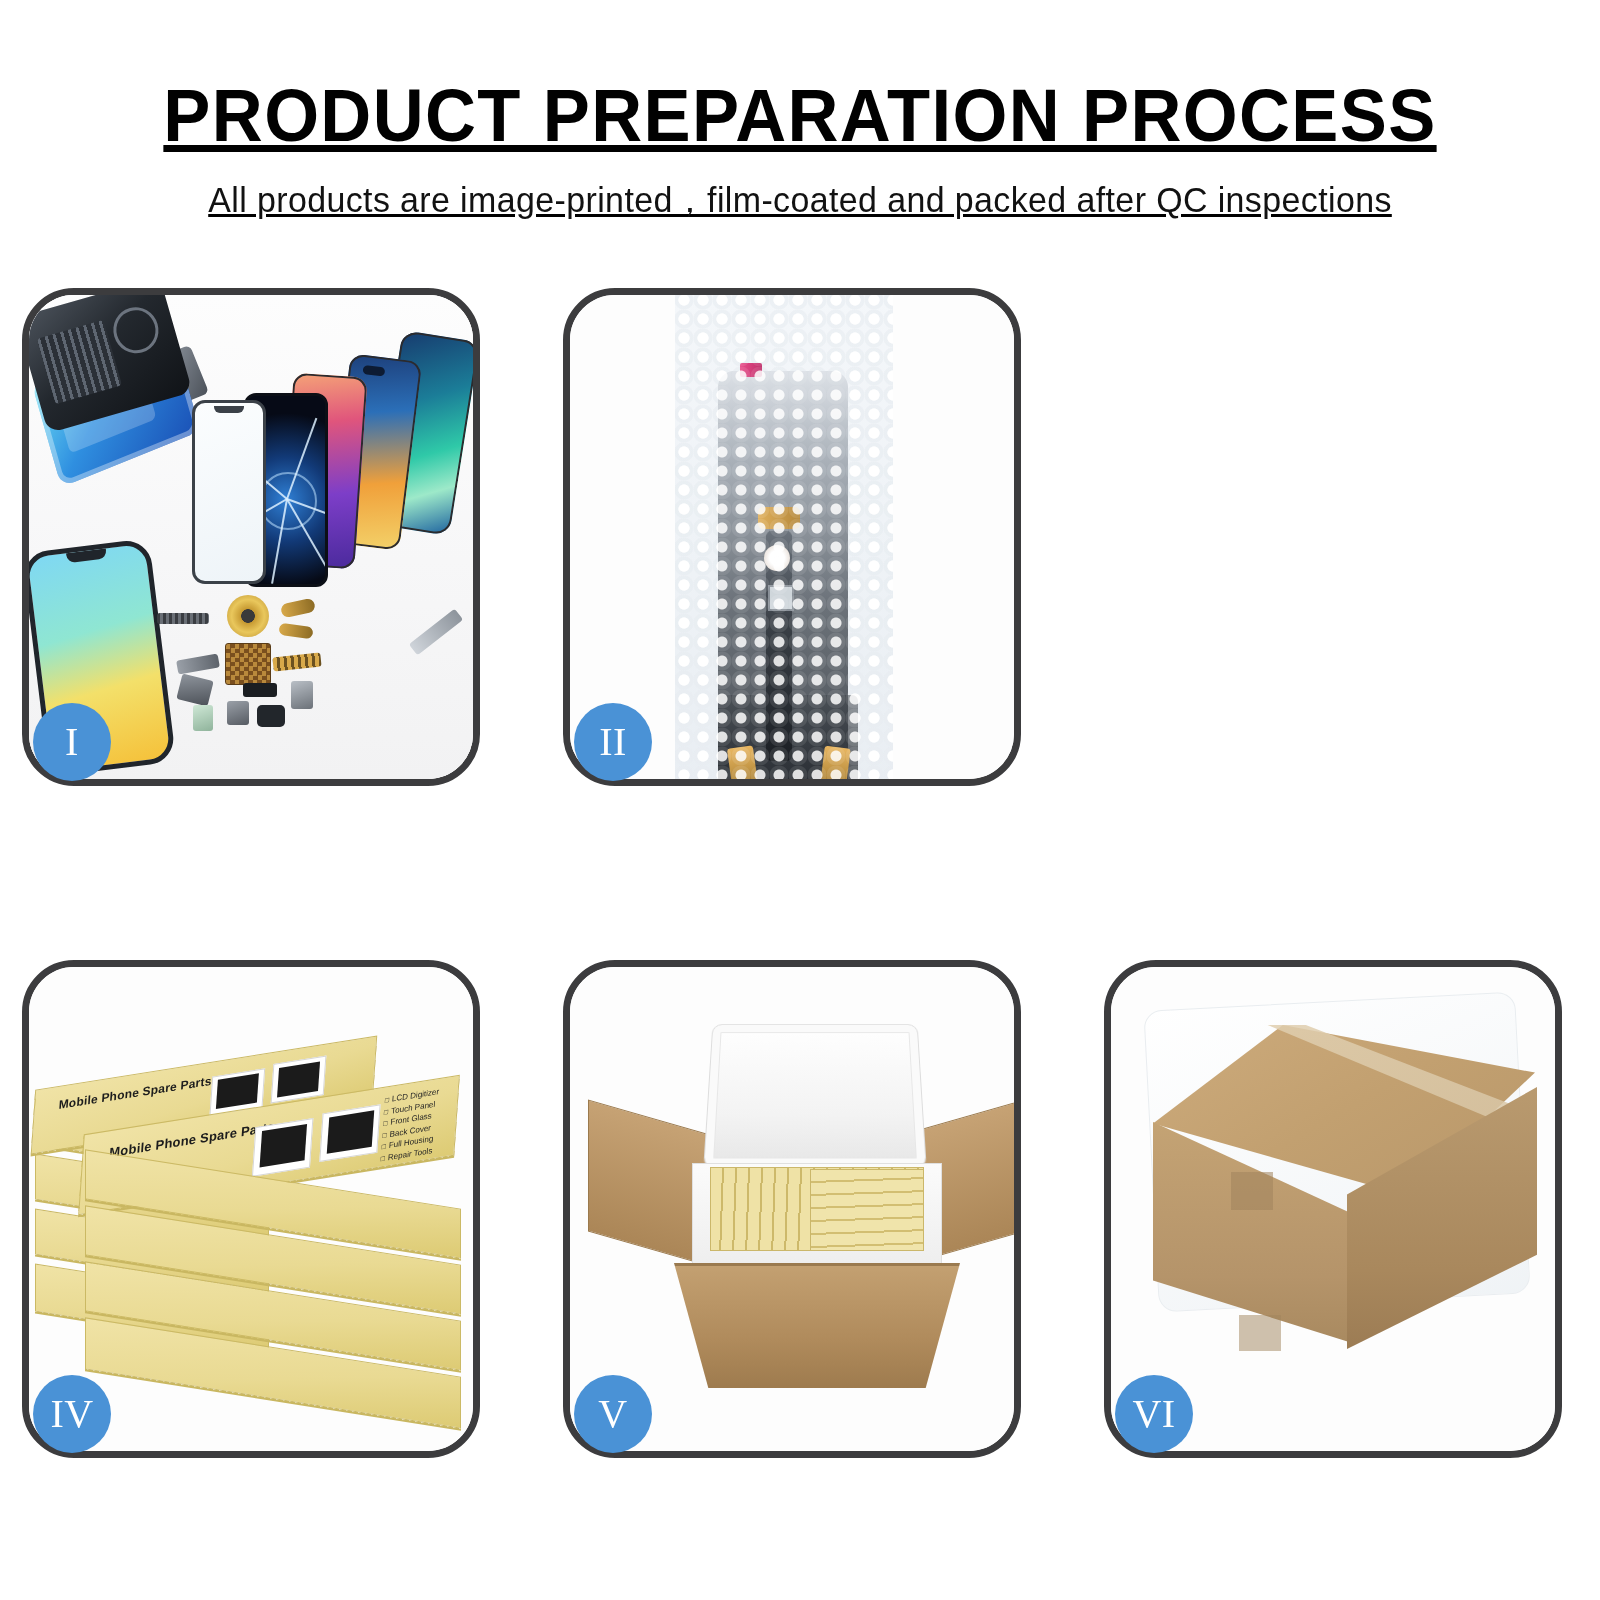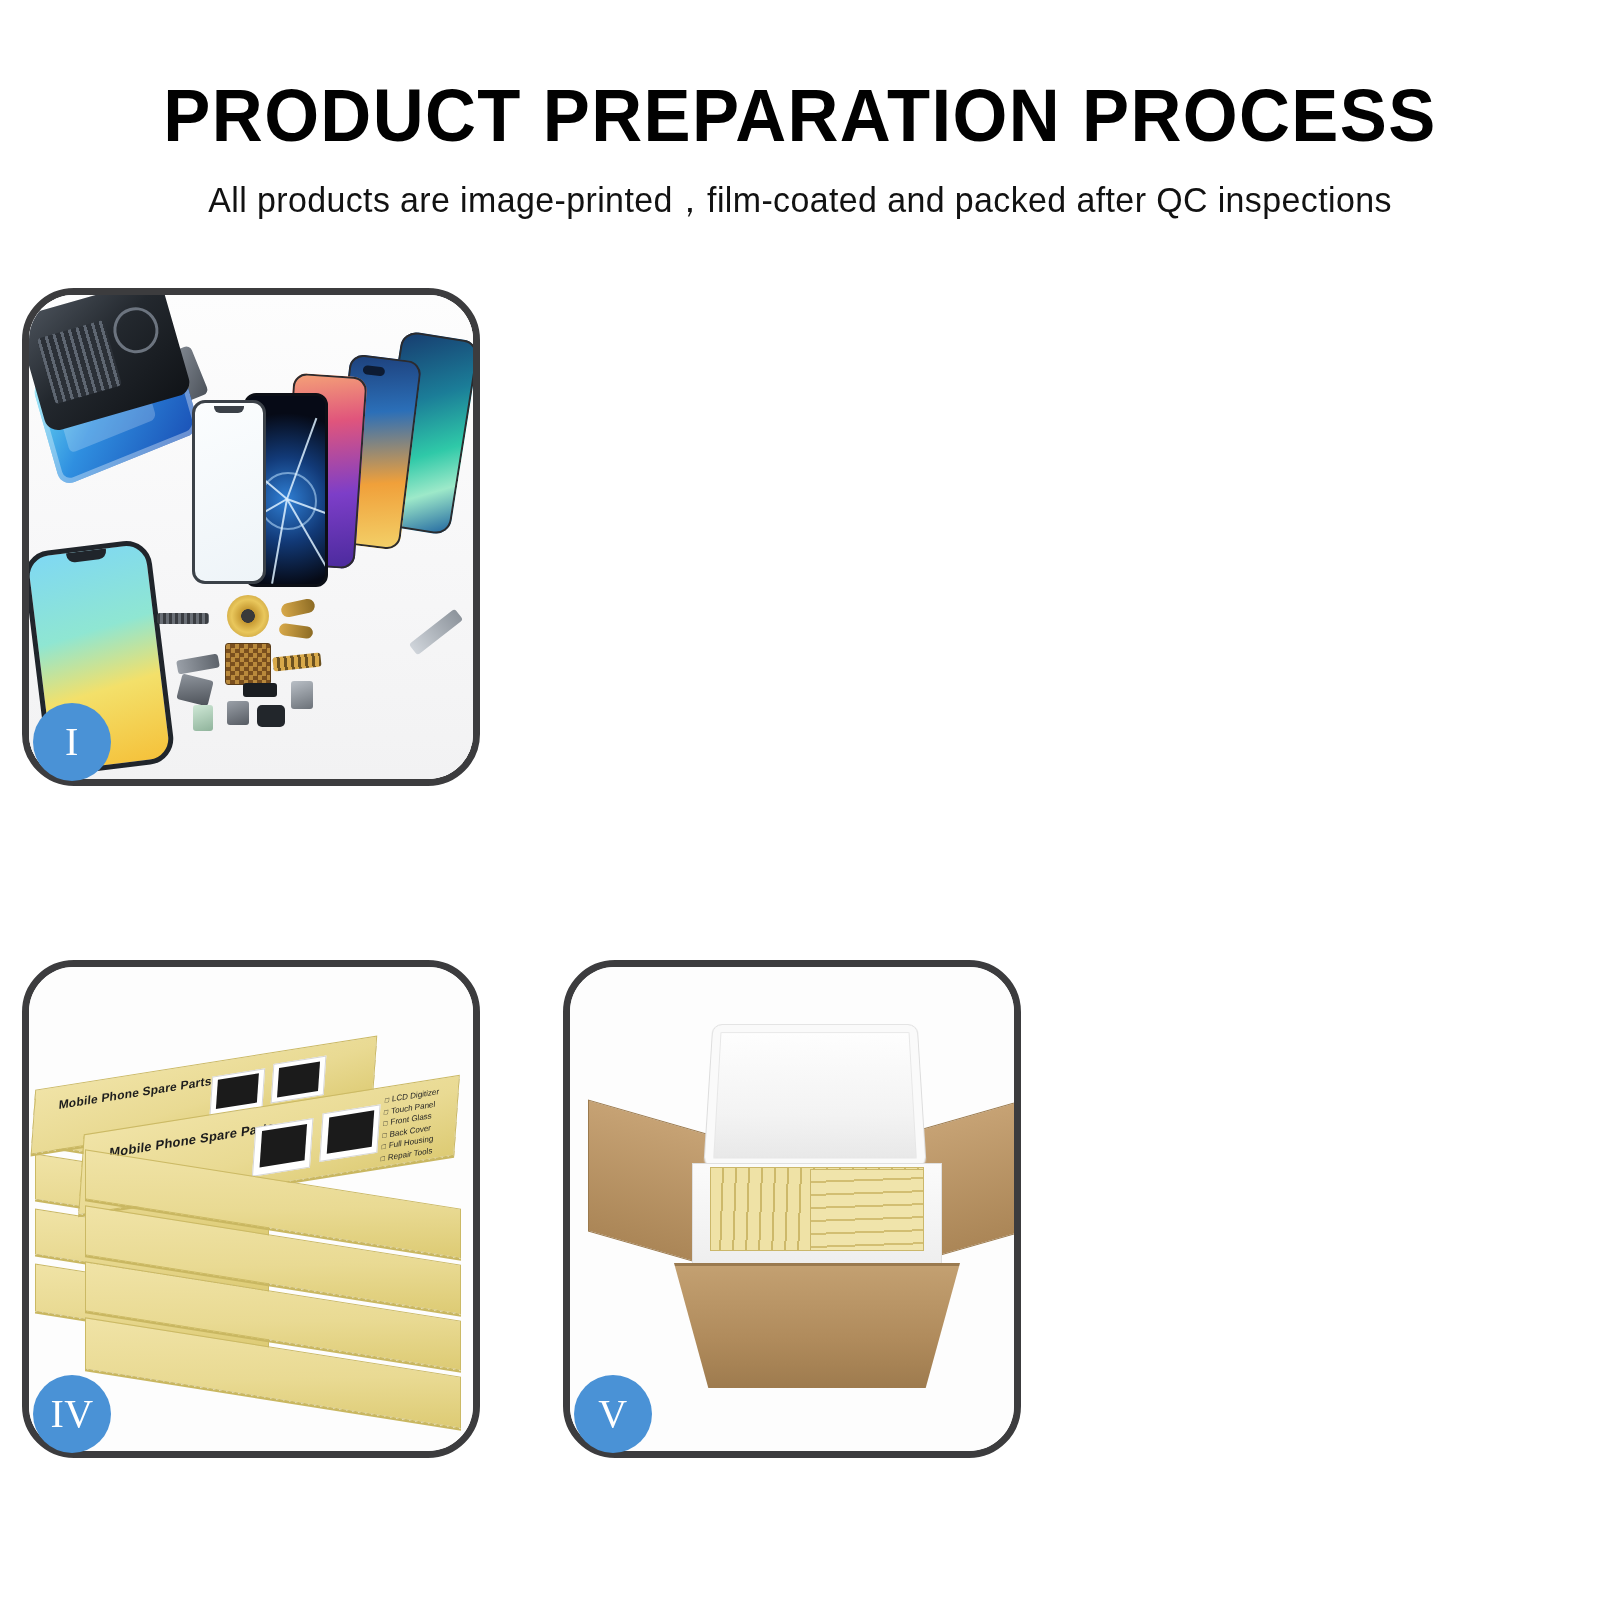--- a/index.html
+++ b/index.html
@@ -14,20 +14,21 @@
     overflow: hidden;
     position: relative;
   }
 
   
   #header {
     position: absolute;
     left: 0; top: 0;
     width: 1600px;
     text-align: center;
+    text-decoration: underline;
   }
   #page-title {
     margin: 0;
     padding-top: 78px;
     font-family: "Liberation Sans", sans-serif;
     font-size: 75px;
     font-weight: 700;
     letter-spacing: 1.5px;
     color: #010101;
     line-height: 1.0;
@@ -472,20 +473,36 @@
         <div class="part p10"></div>
         <div class="part p11"></div>
 
         <div class="ph-board"></div>
         <div class="tool"></div>
       </div>
     </div>
     <div class="step-badge">I</div>
   </div>
 
+  <div class="step-panel pos-r1c2">
+    <div class="photo">
+      <div class="bubblewrap"></div>
+      <div class="wrapped-screen"></div>
+      <div class="bw-bottom"></div>
+      <div class="flex-strip"></div>
+      <div class="flex-conn"></div>
+      <div class="flex-dot"></div>
+      <div class="flex-sq"></div>
+      <div class="bw-gold-l"></div>
+      <div class="bw-gold-r"></div>
+      <div class="pink-tab"></div>
+      <div class="bw-overlay"></div>
+    </div>
+    <div class="step-badge">II</div>
+  </div>
 
 
   <div class="step-panel pos-r2c1">
     <div class="photo">
 
       <div class="gbox" style="left:6px;  top:150px;  width:232px; height:44px; transform:skewY(9deg);"></div>
       <div class="gbox" style="left:6px;  top:205px;  width:232px; height:44px; transform:skewY(9deg);"></div>
       <div class="gbox" style="left:6px;  top:260px;  width:232px; height:44px; transform:skewY(9deg);"></div>
       <div class="gbox" style="left:6px;  top:315px;  width:232px; height:46px; transform:skewY(9deg);"></div>
 
@@ -523,14 +540,26 @@
       <div class="v-flapR"></div>
       <div class="v-foamlid"></div>
       <div class="v-foambox"></div>
       <div class="v-contents"></div>
       <div class="v-contents2"></div>
       <div class="v-body"></div>
     </div>
     <div class="step-badge">V</div>
   </div>
 
+  <div class="step-panel pos-r2c3">
+    <div class="photo">
+      <div class="vi-poly"></div>
+      <div class="vi-top"></div>
+      <div class="vi-tape"></div>
+      <div class="vi-left"></div>
+      <div class="vi-right"></div>
+      <div class="vi-tab1"></div>
+      <div class="vi-tab2"></div>
+    </div>
+    <div class="step-badge">VI</div>
+  </div>
 
 </div>
 
 </body></html>

